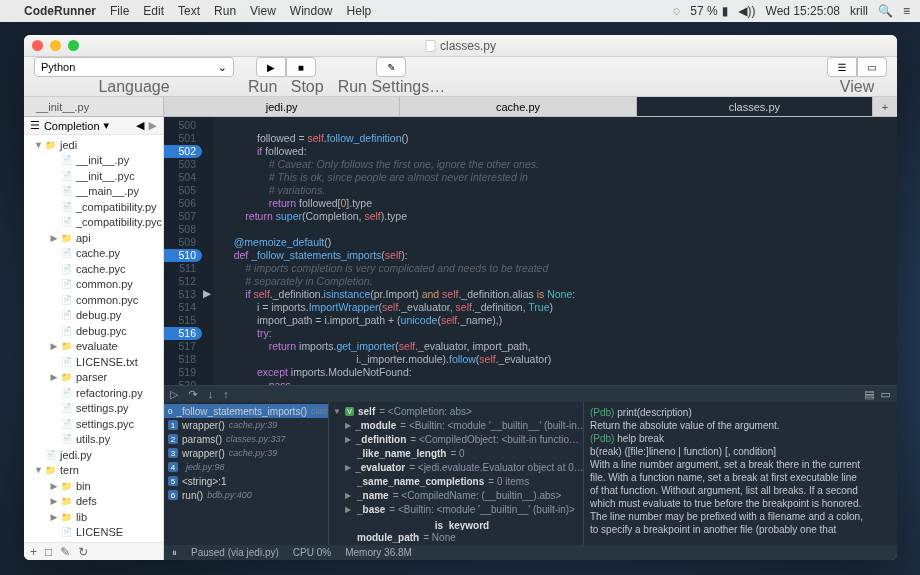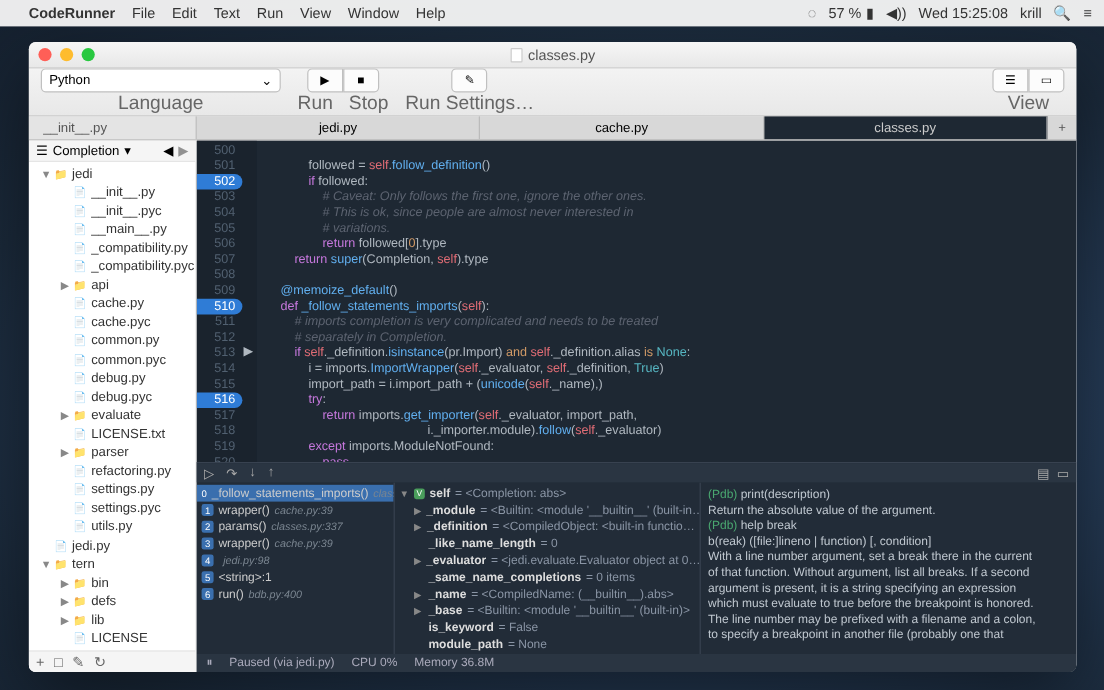--- a/index.html
+++ b/index.html
@@ -441,42 +441,42 @@
               <div class="var-row" style="padding-left: 16px;">
                 <span class="disc">▶</span>
                 <span class="n">_name</span>
                 <span class="v"> = &lt;CompiledName: (__builtin__).abs&gt;</span>
               </div>
               <div class="var-row" style="padding-left: 16px;">
                 <span class="disc">▶</span>
                 <span class="n">_base</span>
                 <span class="v"> = &lt;Builtin: &lt;module '__builtin__' (built-in)&gt;</span>
               </div>
-              <div class="var-row" style="padding-left: 16px;">
+              <div class="var-row" style="padding-left: 16px; flex-direction: column;">
                 <span class="disc"></span>
                 <span class="n">is_keyword</span>
                 <span class="v"> = False</span>
               </div>
               <div class="var-row" style="padding-left: 16px;">
                 <span class="disc"></span>
                 <span class="n">module_path</span>
                 <span class="v"> = None</span>
               </div>
               <div class="var-row" style="padding-left: 16px;">
                 <span class="disc"></span>
               </div>
             </div>
           <div class="console" id="console">
               <div><span class="p">(Pdb) </span><span class="t">print(description)</span></div>
               <div><span class="t">Return the absolute value of the argument.</span></div>
               <div><span class="p">(Pdb) </span><span class="t">help break</span></div>
               <div><span class="t">b(reak) ([file:]lineno | function) [, condition]</span></div>
               <div><span class="t">With a line number argument, set a break there in the current</span></div>
+              <div><span class="t">file.  With a function name, set a break at first executable line</span></div>
               <div><span class="t">of that function.  Without argument, list all breaks.  If a second</span></div>
-              <div><span class="t">argument is present, it is a string specifying an expression</span></div>
               <div><span class="t">which must evaluate to true before the breakpoint is honored.</span></div>
               <div><span class="t"></span></div>
               <div><span class="t">The line number may be prefixed with a filename and a colon,</span></div>
               <div><span class="t">to specify a breakpoint in another file (probably one that</span></div>
             </div>
         </div>
       </div>
 
       <div class="statusbar">
         <span>⏸</span>

